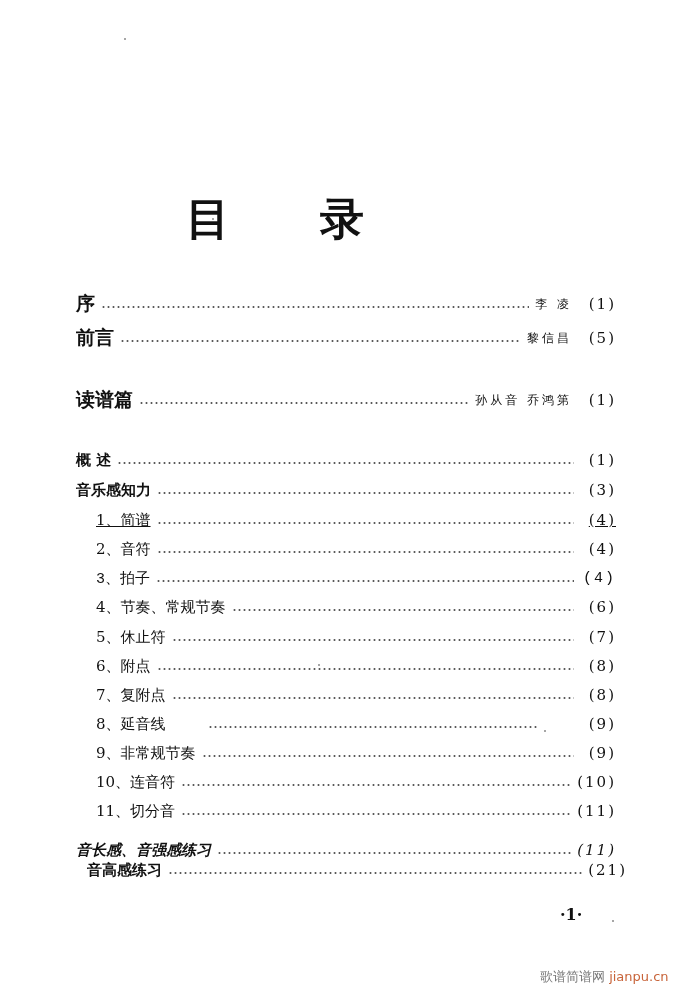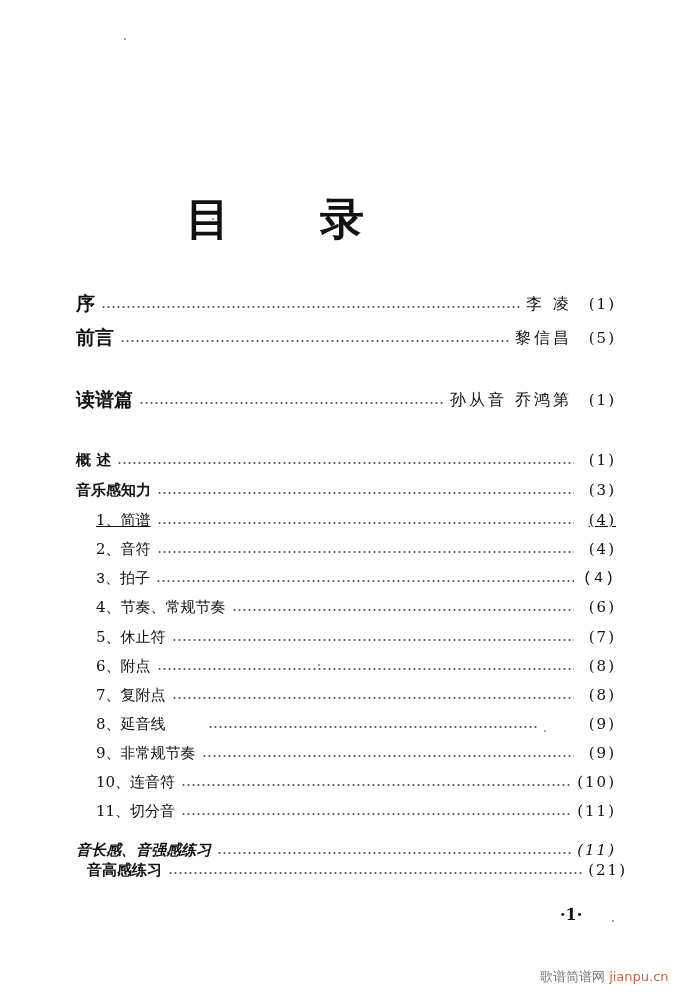--- a/index.html
+++ b/index.html
@@ -22,21 +22,21 @@
   }
   .label { font-size:15px; flex:0 0 auto; }
   .label.bold { font-family:"DejaVu Sans", "Liberation Sans", sans-serif; font-weight:bold; }
   .label.big { font-size:19px; font-family:"DejaVu Sans", "Liberation Sans", sans-serif; font-weight:bold; }
   .label.indent { padding-left:20px; }
   .dots {
     flex:1 1 auto; height:2px; margin:0 6px; align-self:center; margin-top:6px;
     background-image: radial-gradient(circle, #222 0.9px, transparent 1.1px);
     background-size:5px 3px; background-repeat:repeat-x; background-position:left center;
   }
-  .author { font-size:16px; flex:0 0 auto; margin-right:8px; letter-spacing:3px; }
+  .author { font-size:12px; flex:0 0 auto; margin-right:8px; letter-spacing:3px; }
   .page { font-size:15px; flex:0 0 auto; text-align:right; min-width:36px; letter-spacing:2px; }
   .folio {
     position:absolute; top:905px; left:560px; font-size:16px; font-weight:bold;
   }
   .watermark {
     position:absolute; top:968px; left:540px; font-size:13px;
     font-family:"DejaVu Sans", "Liberation Sans", sans-serif; color:#777;
   }
   .watermark .wm-url { color:#c8643a; }
 </style>

